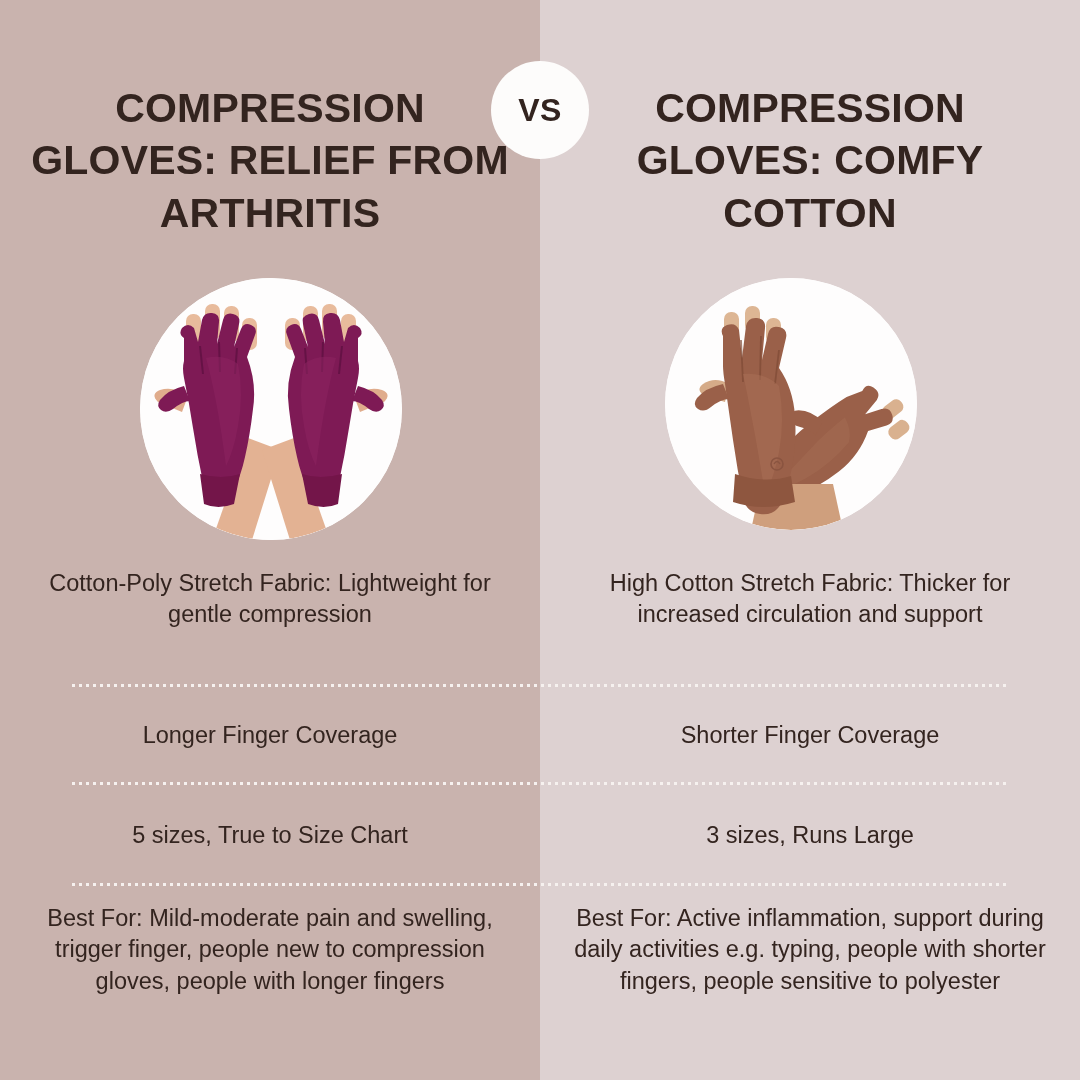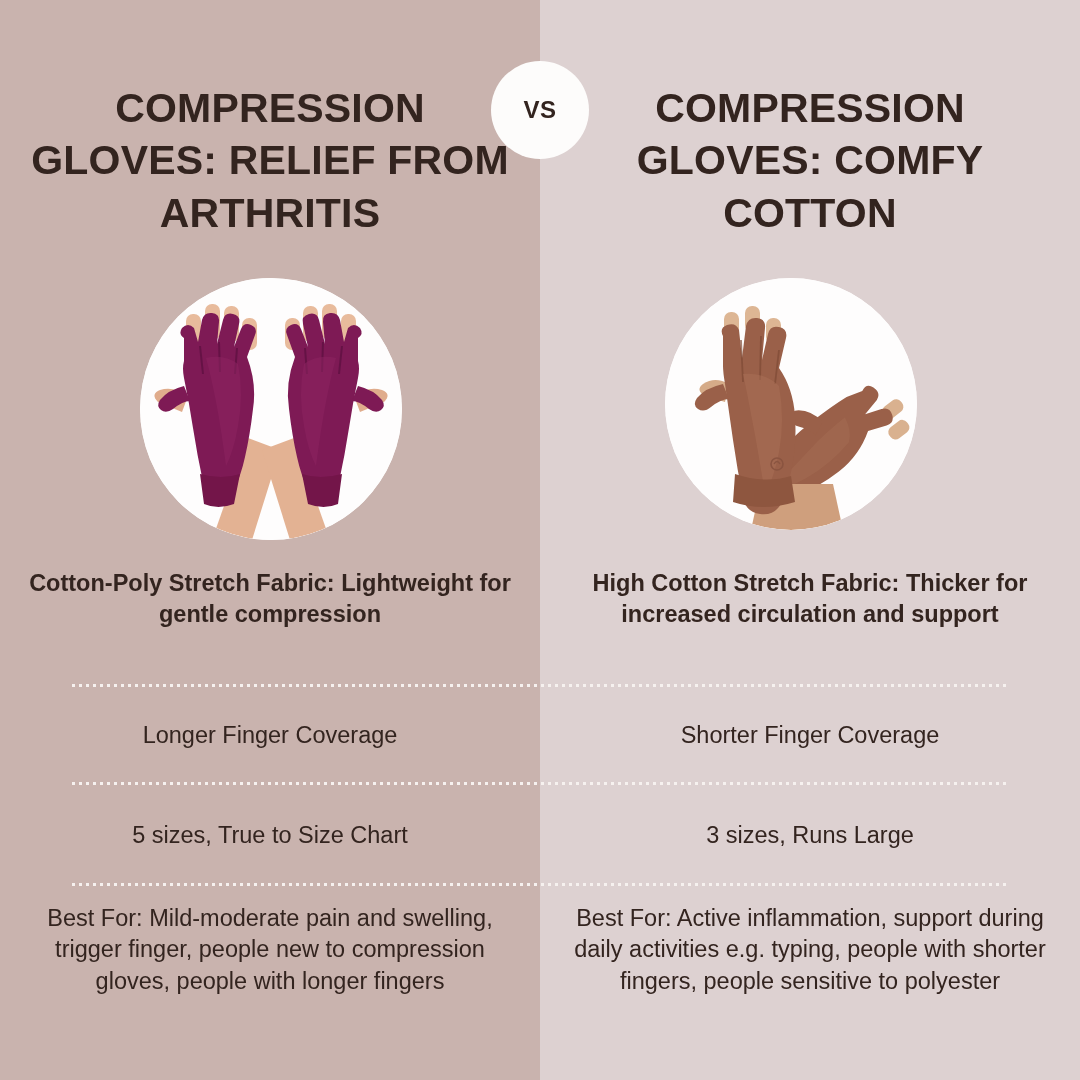--- a/index.html
+++ b/index.html
@@ -67,21 +67,21 @@
     width: 98px;
     height: 98px;
     border-radius: 50%;
     background: #fdfcfb;
     display: flex;
     align-items: center;
     justify-content: center;
     z-index: 8;
   }
   .vs-badge span {
-    font-size: 24px;
+    font-size: 32px;
     font-weight: 700;
     color: #33241f;
     letter-spacing: 0.5px;
   }
 
   
   .photo {
     position: absolute;
     top: 278px;
     border-radius: 50%;
@@ -97,21 +97,21 @@
   .feature {
     position: absolute;
     left: 26px;
     width: 488px;
     text-align: center;
     color: #33241f;
     font-size: 23.5px;
     line-height: 1.33;
     font-weight: 400;
   }
-  .feature.r0 { top: 568px; font-weight: bold; }
+  .feature.r0 { top: 568px; }
   .feature.r1 { top: 720px; }
   .feature.r2 { top: 820px; }
   .feature.r3 { top: 903px; }
 
   
   .divider {
     position: absolute;
     left: 72px;
     width: 936px;
     height: 3px;

